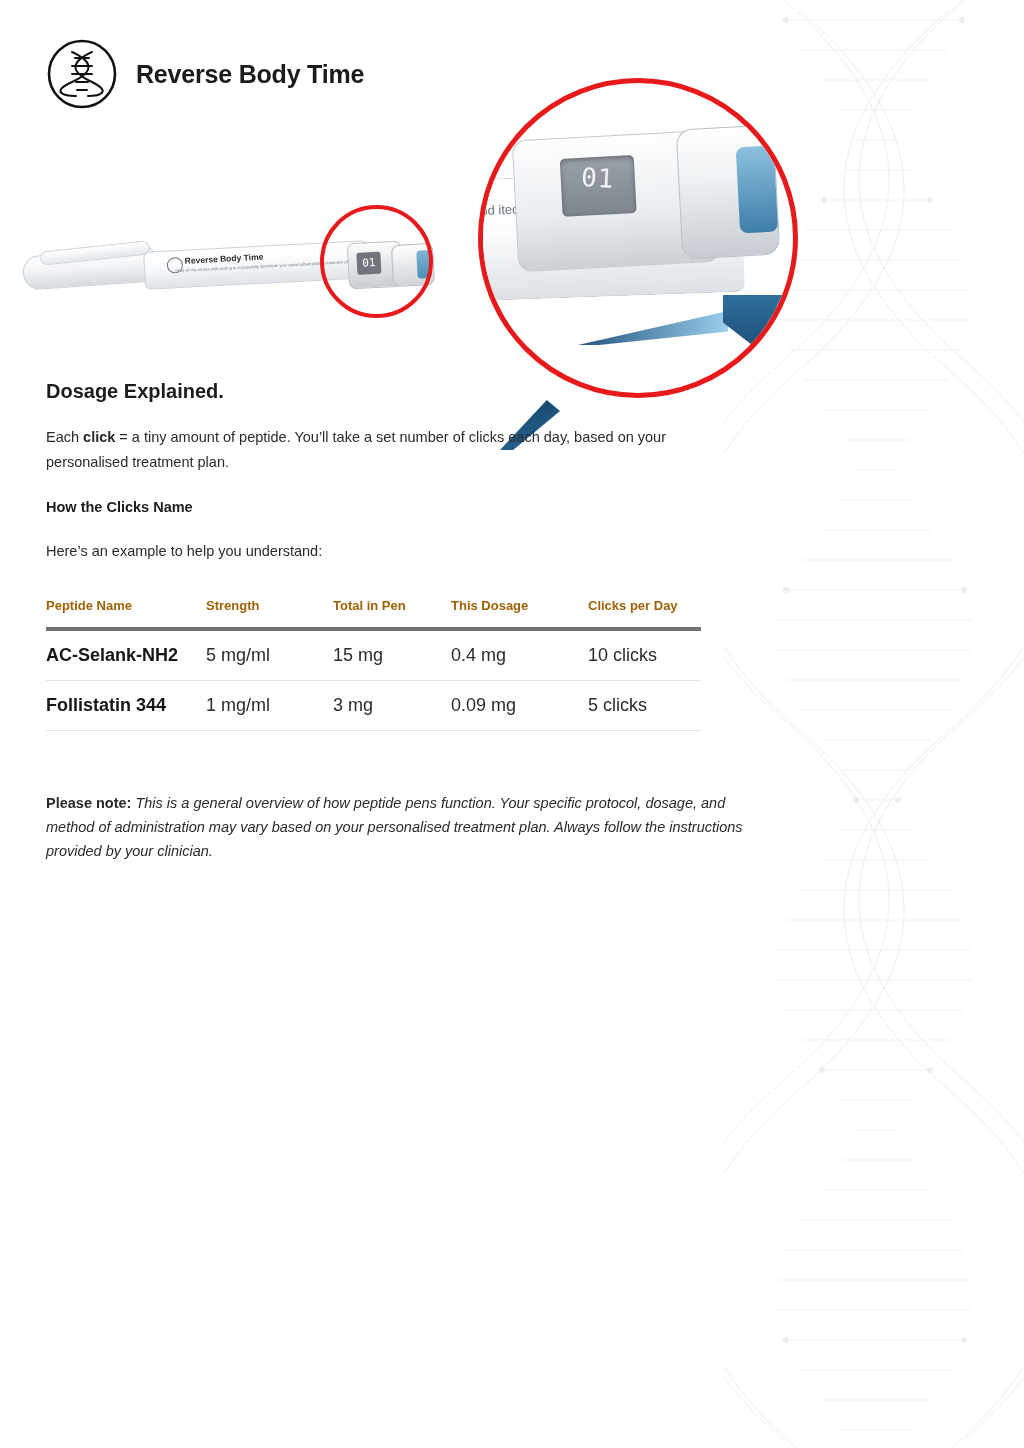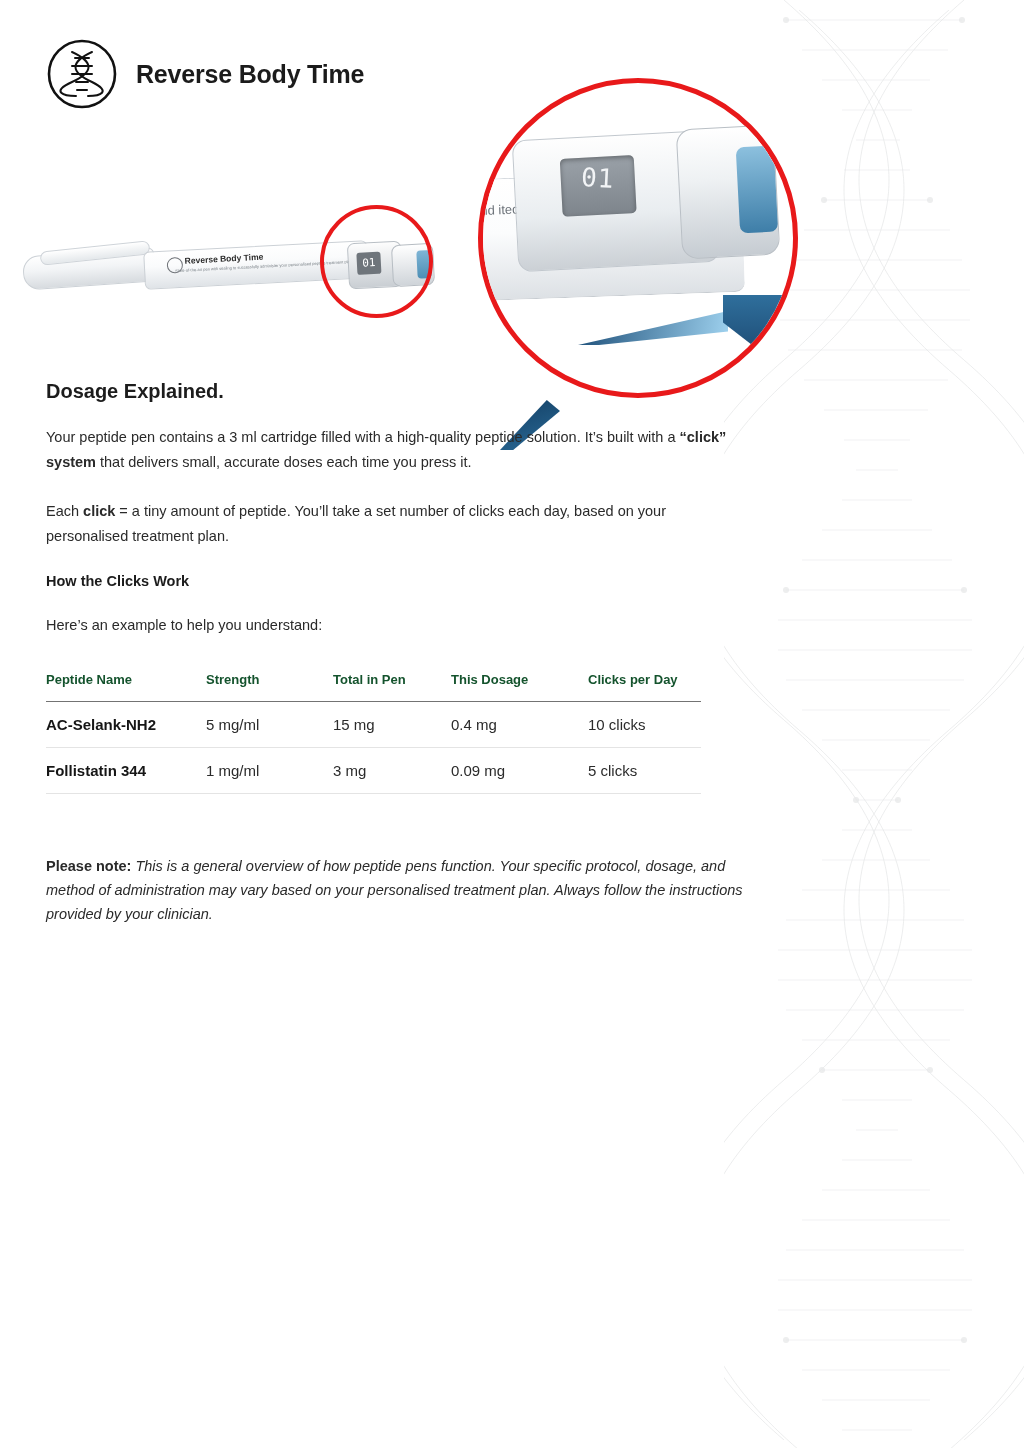--- a/index.html
+++ b/index.html
@@ -329,30 +329,30 @@
   table.dosage-table {
     width: 655px;
     border-collapse: collapse;
     margin-top: 18px;
     font-size: 13px;
   }
   table.dosage-table th {
     text-align: left;
     font-weight: bold;
     font-size: 13px;
-    color: #14532d;
+    color: #a16207;
     padding: 10px 6px 14px 0;
-    border-bottom: 1px solid #737373;
+    border-bottom: 4px solid #737373;
   }
   table.dosage-table td {
     text-align: left;
     padding: 14px 6px 14px 0;
     border-bottom: 1px solid #e4e4e4;
     color: #2b2b2b;
-    font-size: 15px;
+    font-size: 18px;
   }
   table.dosage-table td.name-cell {
     font-weight: bold;
     color: #161616;
   }
   table.dosage-table col.c0 { width: 160px; }
   table.dosage-table col.c1 { width: 127px; }
   table.dosage-table col.c2 { width: 118px; }
   table.dosage-table col.c3 { width: 137px; }
   table.dosage-table col.c4 { width: 113px; }
@@ -504,25 +504,24 @@
     <div class="mag-ribbon-a"></div>
     <div class="mag-ribbon-b"></div>
   </div>
   <div class="mag-ribbon-c"></div>
 </div>
 
 <div class="content">
 
   <h2 class="section-heading">Dosage Explained.</h2>
 
-  <p class="para"><span>Your peptide pen contains a 3 ml cartridge filled with a high-quality peptide solution. It’s built with a </span><b>“click” system</b><span> that delivers small, accurate doses each time you press it.</span></p>
 
   <p class="para"><span>Each </span><b>click</b><span> = a tiny amount of peptide. You’ll take a set number of clicks each day, based on your personalised treatment plan.</span></p>
 
-  <h3 class="heading-2">How the Clicks Work</h3>
+  <h3 class="heading-2">How the Clicks Name</h3>
 
   <p class="para">Here’s an example to help you understand:</p>
 
   <table class="dosage-table">
     <colgroup>
       <col class="c0">
         <col class="c1">
         <col class="c2">
         <col class="c3">
         <col class="c4">

